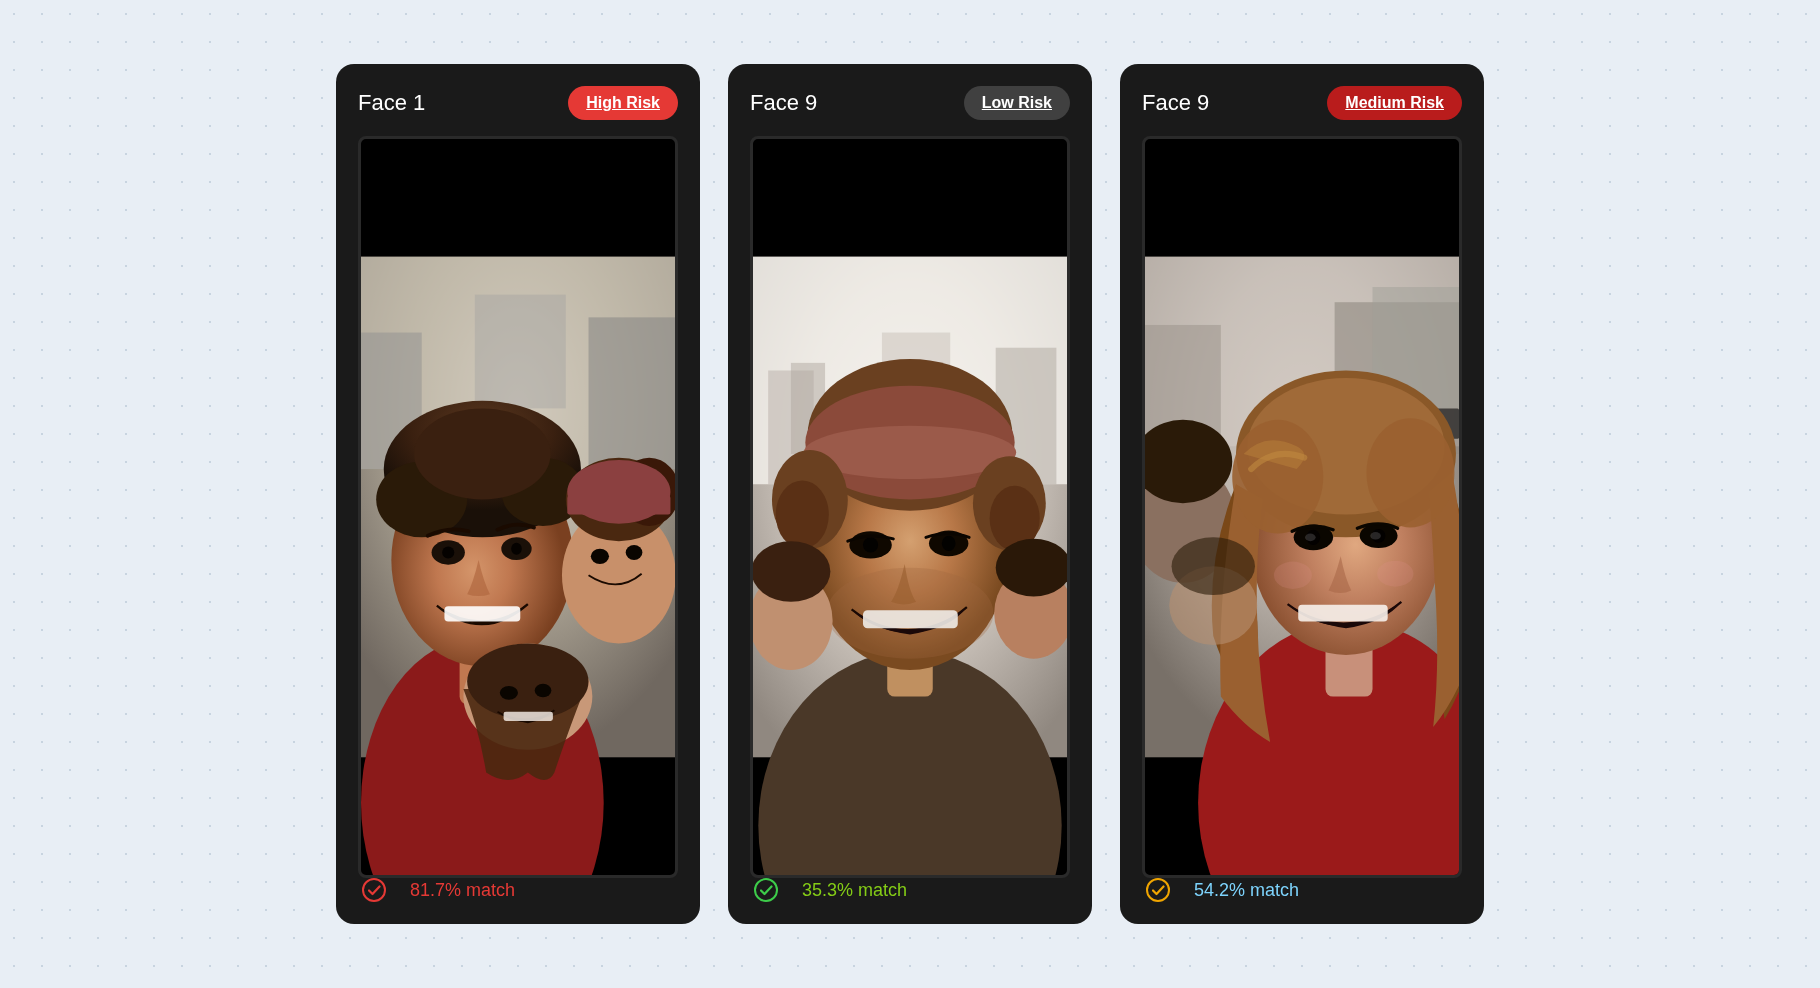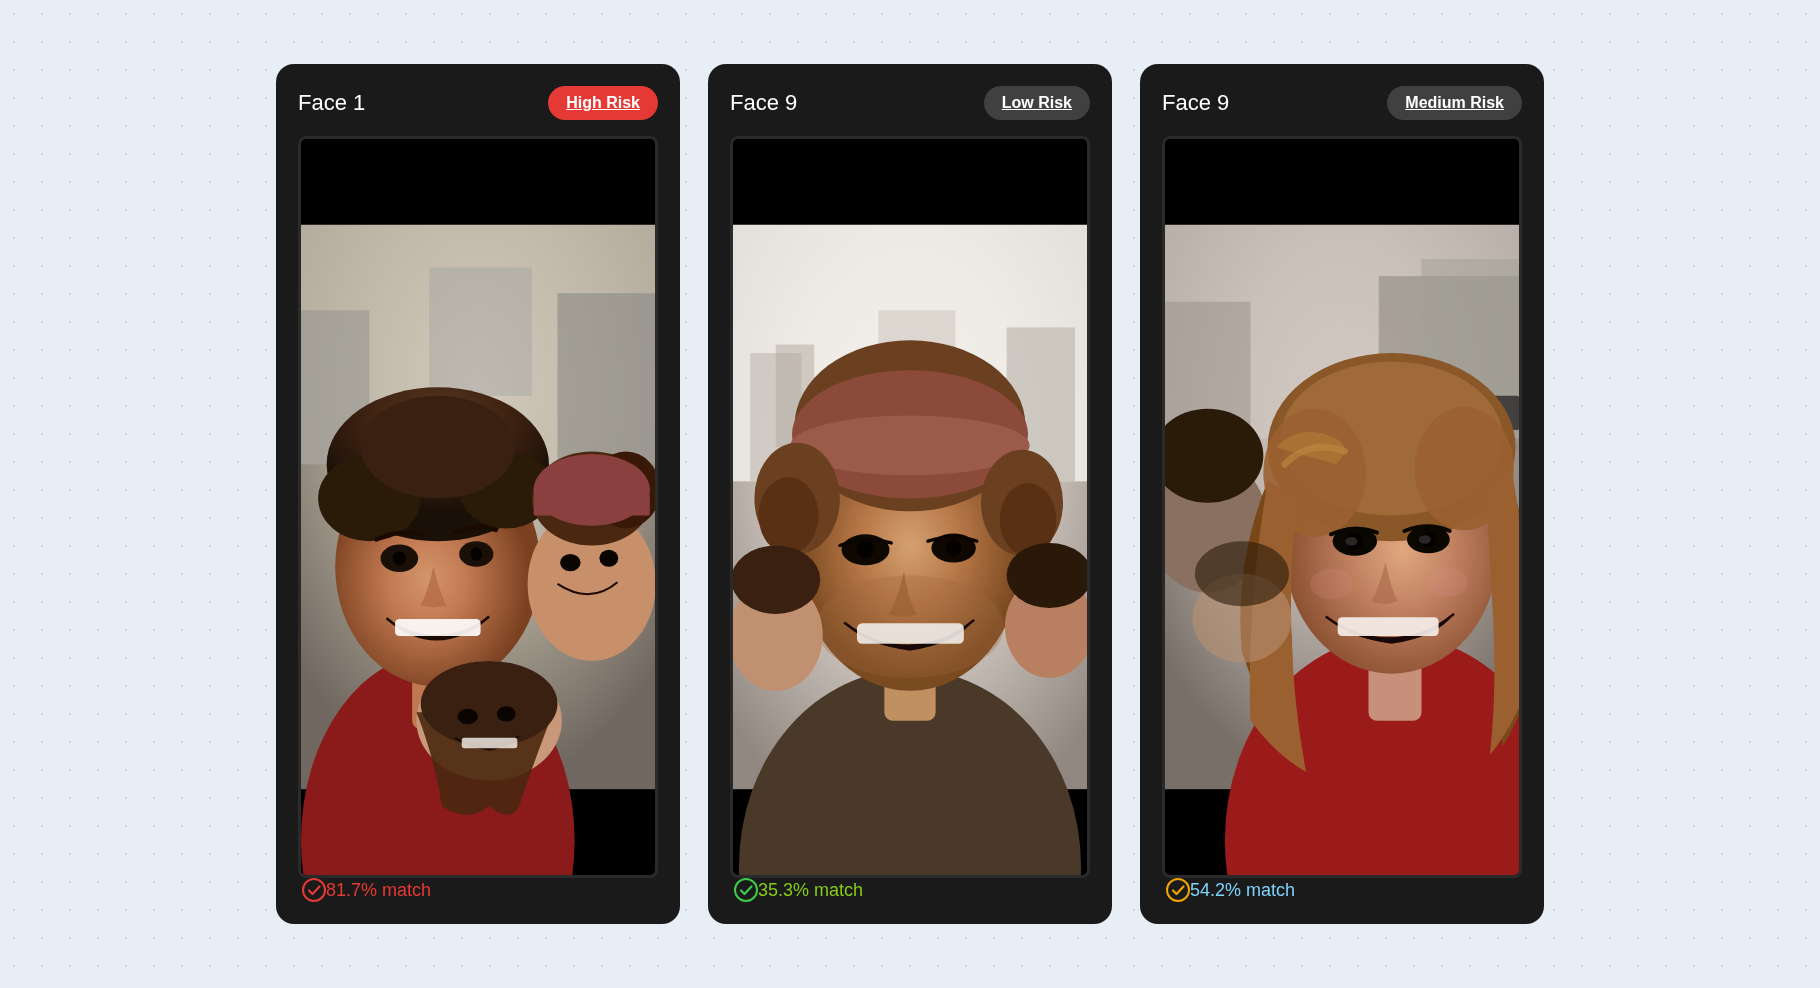--- a/index.html
+++ b/index.html
@@ -24,21 +24,21 @@
     .cards-container {
       display: flex;
       gap: 28px;
       align-items: center;
       justify-content: center;
     }
 
     .face-card {
       background: #1a1a1a;
       border-radius: 18px;
-      width: 404px;
+      width: 364px;
       height: 860px;
       display: flex;
       flex-direction: column;
       padding: 22px 22px 22px 22px;
       position: relative;
     }
 
     .card-header {
       display: flex;
       align-items: center;
@@ -63,35 +63,35 @@
 
     .risk-high {
       background: #e53935;
     }
 
     .risk-low {
       background: #404040;
     }
 
     .risk-medium {
-      background: #404040;
+      background: #b91c1c;
     }
 
     .image-container {
       flex: 1;
       border-radius: 8px;
       overflow: hidden;
       background: #000;
       border: 3px solid #2a2a2a;
     }
 
     .card-footer {
       display: flex;
       align-items: center;
-      gap: 0;
+      gap: 24px;
       padding-left: 4px;
     }
 
     .match-icon {
       width: 24px;
       height: 24px;
       border-radius: 50%;
       border: 2.5px solid;
       display: flex;
       align-items: center;

